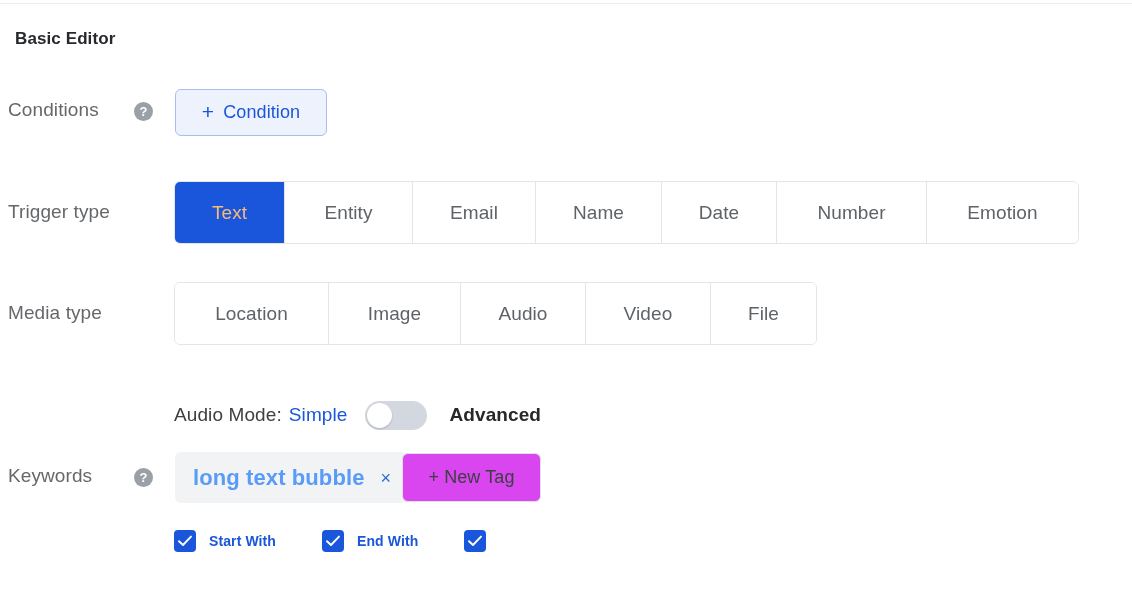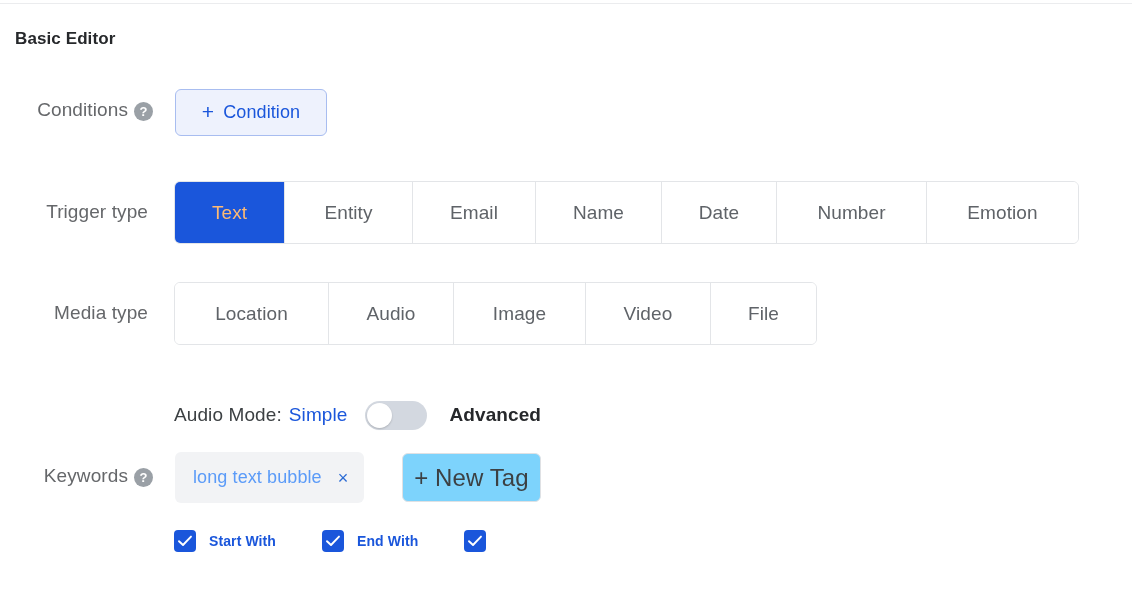--- a/index.html
+++ b/index.html
@@ -38,21 +38,20 @@
     font-size: 17px;
     font-weight: 700;
     color: #26282b;
     letter-spacing: 0.1px;
   }
 
   
   .row-label {
     position: absolute;
     width: 140px;
-    text-align: right;
     font-size: 19px;
     color: #65676a;
     letter-spacing: 0.1px;
     white-space: nowrap;
   }
   .row-label.with-help {
     width: 120px;
   }
   .help-icon {
     position: absolute;
@@ -194,42 +193,43 @@
     height: 51px;
     background: #f2f3f5;
     border-radius: 6px;
     display: flex;
     align-items: center;
     padding: 0 16px 0 18px;
     box-sizing: border-box;
     gap: 16px;
   }
   .tag-text {
-    font-size: 18px;
+    font-size: 22px;
     color: #5b9bf8;
     letter-spacing: 0.1px;
     white-space: nowrap;
+    font-weight: bold;
   }
   .tag-close {
     font-size: 18px;
     color: #2b6bd4;
     cursor: pointer;
     line-height: 1;
     user-select: none;
   }
   .btn-newtag {
     position: absolute;
     left: 402px;
     top: 453px;
     width: 139px;
     height: 49px;
-    background: #7dd3fc;
+    background: #d946ef;
     border: 1px solid #dfe1e4;
     border-radius: 6px;
-    font-size: 24px;
+    font-size: 18px;
     color: #3c4043;
     font-family: "Liberation Sans", sans-serif;
     cursor: pointer;
     letter-spacing: 0.1px;
     padding: 0;
   }
 
   
   .check-row {
     position: absolute;
@@ -307,25 +307,25 @@
       <div class="seg" style="width: 151px;">
         <span>Emotion</span>
       </div>
     </div>
 
   <div class="row-label" id="media-label" style="left:8px; top:302px;">Media type</div>
   <div class="seg-group" id="media-group">
       <div class="seg" style="width: 154px;">
         <span>Location</span>
       </div>
+      <div class="seg" style="width: 132px;">
+        <span>Image</span>
+      </div>
       <div class="seg" style="width: 125px;">
         <span>Audio</span>
-      </div>
-      <div class="seg" style="width: 132px;">
-        <span>Image</span>
       </div>
       <div class="seg" style="width: 125px;">
         <span>Video</span>
       </div>
       <div class="seg" style="width: 105px;">
         <span>File</span>
       </div>
     </div>
 
   <div class="match-row">

